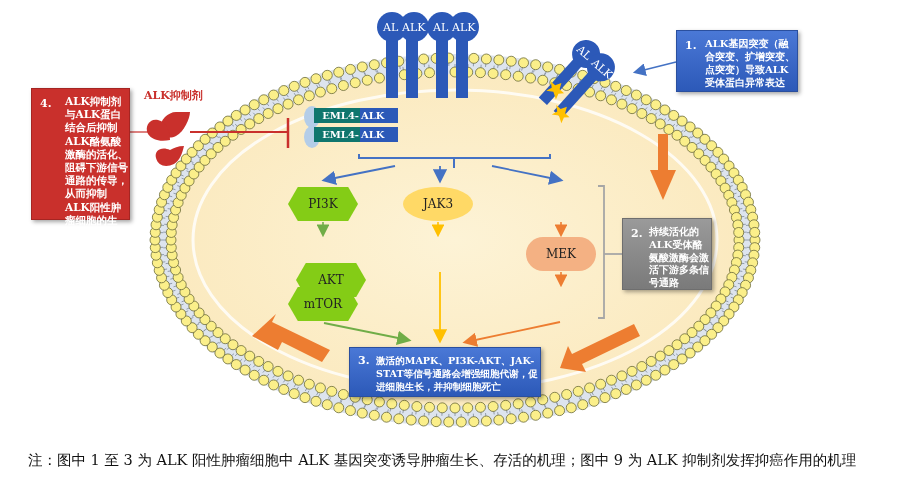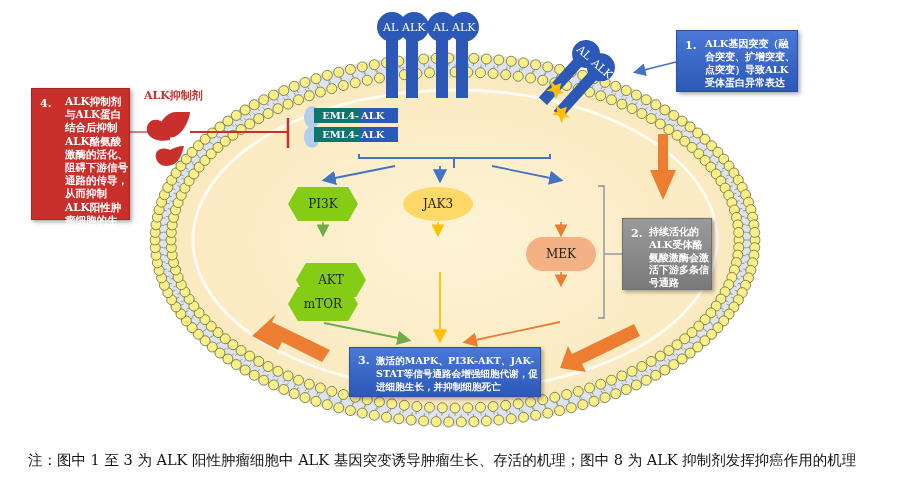--- a/index.html
+++ b/index.html
@@ -758,13 +758,13 @@
   <div id="box2" class="box">
     <span class="num">2.</span>
     <span class="txt">持续活化的ALK受体酪氨酸激酶会激活下游多条信号通路</span>
   </div>
   <div id="box3" class="box">
     <span class="num">3.</span>
     <span class="txt">激活的MAPK、PI3K-AKT、JAK-STAT等信号通路会增强细胞代谢，促进细胞生长，并抑制细胞死亡</span>
   </div>
 </div>
 
-<div id="caption">注：图中 1 至 3 为 ALK 阳性肿瘤细胞中 ALK 基因突变诱导肿瘤生长、存活的机理；图中 8 为 ALK 抑制剂发挥抑癌作用的机理</div>
+<div id="caption">注：图中 1 至 3 为 ALK 阳性肿瘤细胞中 ALK 基因突变诱导肿瘤生长、存活的机理；图中 9 为 ALK 抑制剂发挥抑癌作用的机理</div>
 
 </body></html>

